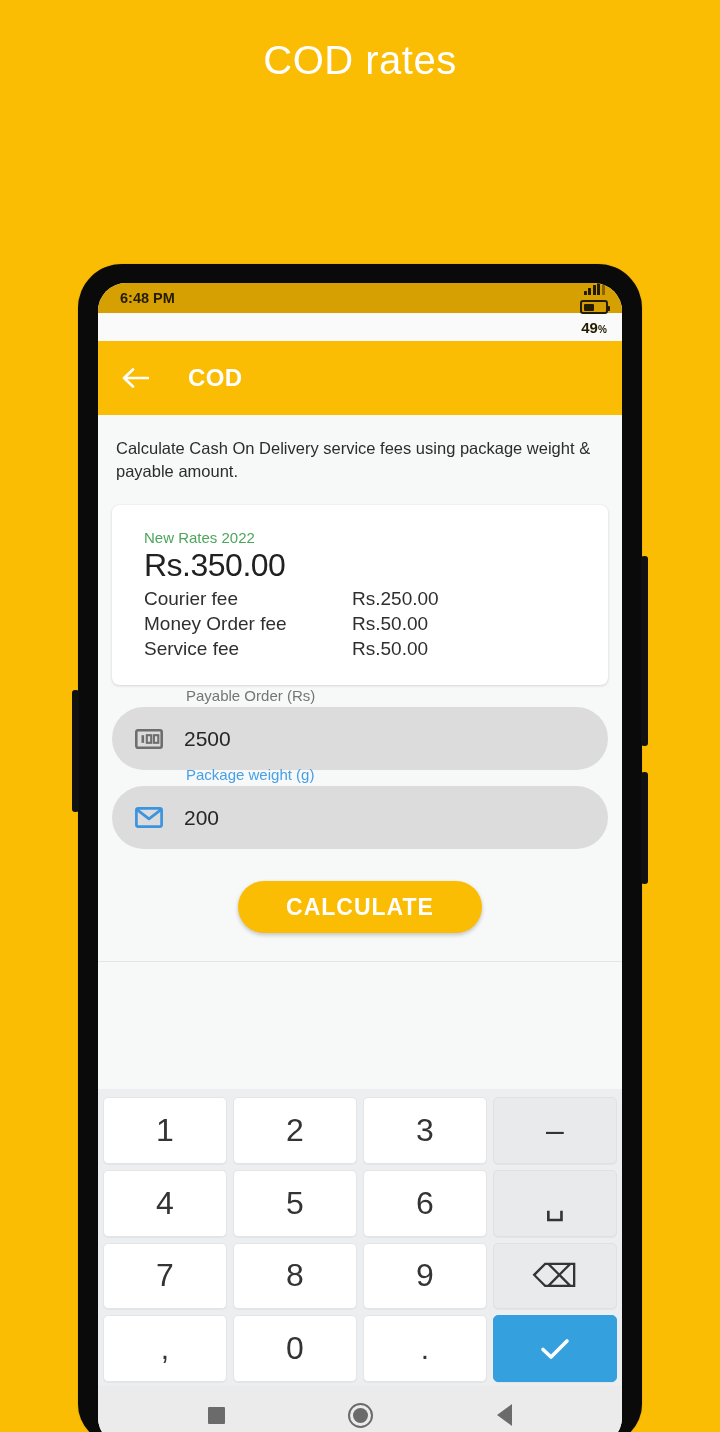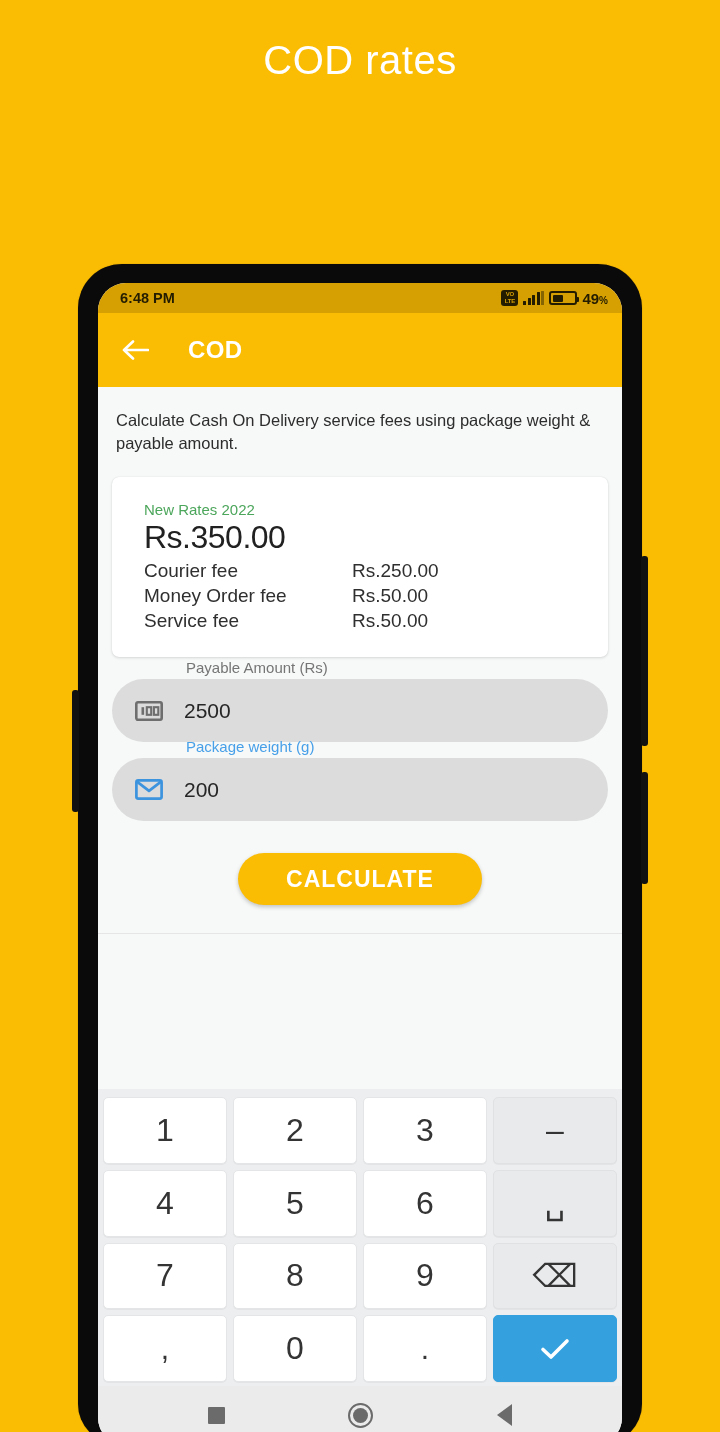--- a/index.html
+++ b/index.html
@@ -89,20 +89,21 @@
     justify-content: space-between;
     padding: 0 14px 0 22px;
     color: #231c00;
     font-size: 14.5px;
     font-weight: bold;
   }
   .status-right {
     display: flex;
     align-items: center;
     gap: 5px;
+    flex-direction: column;
   }
   .volte-badge {
     width: 17px; height: 16px;
     border-radius: 3px;
     background: #231c00;
     color: #D6A003;
     font-size: 6px;
     font-weight: bold;
     line-height: 7px;
     display: flex;
@@ -156,20 +157,21 @@
   .battery-pct .sm { font-size: 10px; }
 
   
   .app-bar {
     flex: 0 0 74px;
     background: #FBBC04;
     display: flex;
     align-items: center;
     padding: 0 22px;
     gap: 38px;
+    margin-top: 28px;
   }
   .back-arrow {
     width: 30px; height: 30px;
     display: flex; align-items: center; justify-content: center;
     cursor: pointer;
   }
   .app-bar-title {
     color: #ffffff;
     font-size: 24px;
     font-weight: bold;
@@ -411,21 +413,21 @@
           <span class="fee-name">Money Order fee</span>
           <span class="fee-value">Rs.50.00</span>
         </div>
         <div class="fee-row">
           <span class="fee-name">Service fee</span>
           <span class="fee-value">Rs.50.00</span>
         </div>
       </div>
 
       <div class="field first">
-        <div class="field-label">Payable Amount (Rs)</div>
+        <div class="field-label">Payable Order (Rs)</div>
         <div class="field-icon">
           <svg width="28" height="20" viewBox="0 0 28 20" aria-hidden="true">
             <rect x="1.3" y="1.3" width="25.4" height="17.4" rx="1.6" fill="none" stroke="#6e6e6e" stroke-width="2.6"></rect>
             <rect x="6.5" y="6.2" width="2.6" height="7.6" fill="#6e6e6e"></rect>
             <rect x="11.8" y="6.2" width="4.4" height="7.6" fill="none" stroke="#6e6e6e" stroke-width="2.1"></rect>
             <rect x="18.9" y="6.2" width="4.4" height="7.6" fill="none" stroke="#6e6e6e" stroke-width="2.1"></rect>
           </svg>
         </div>
         <div class="field-value">2500</div>
       </div>

